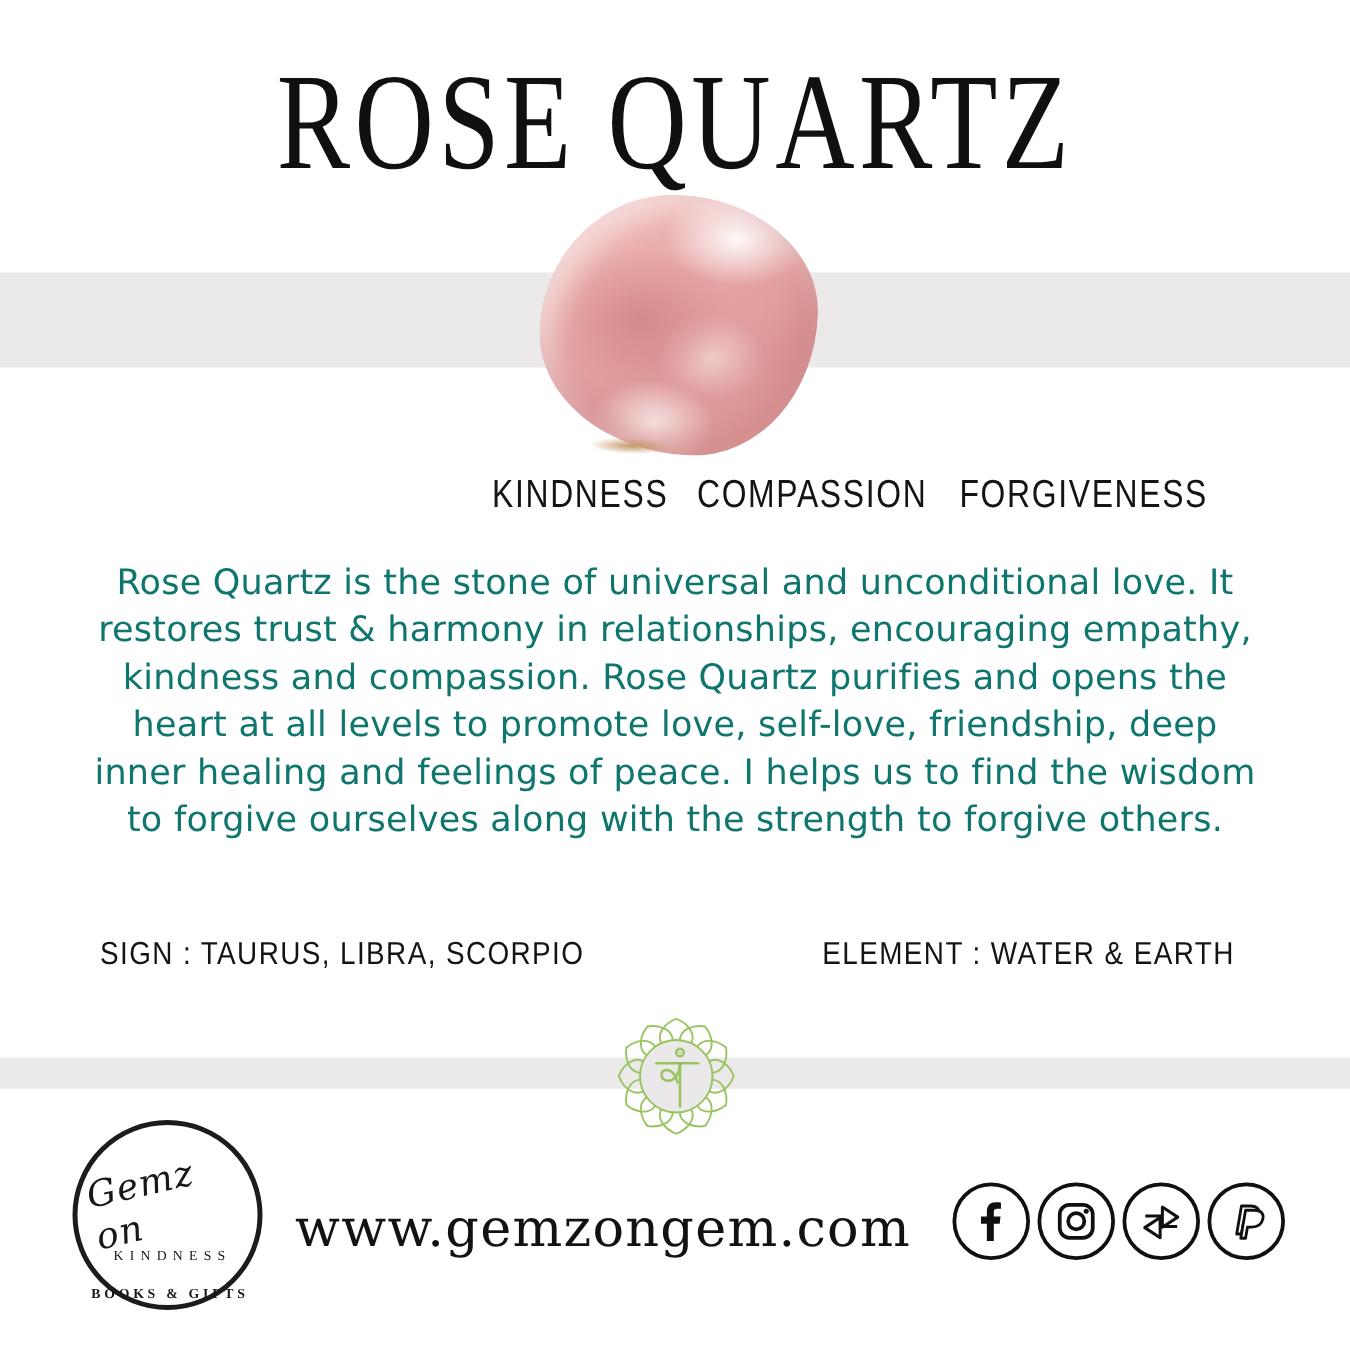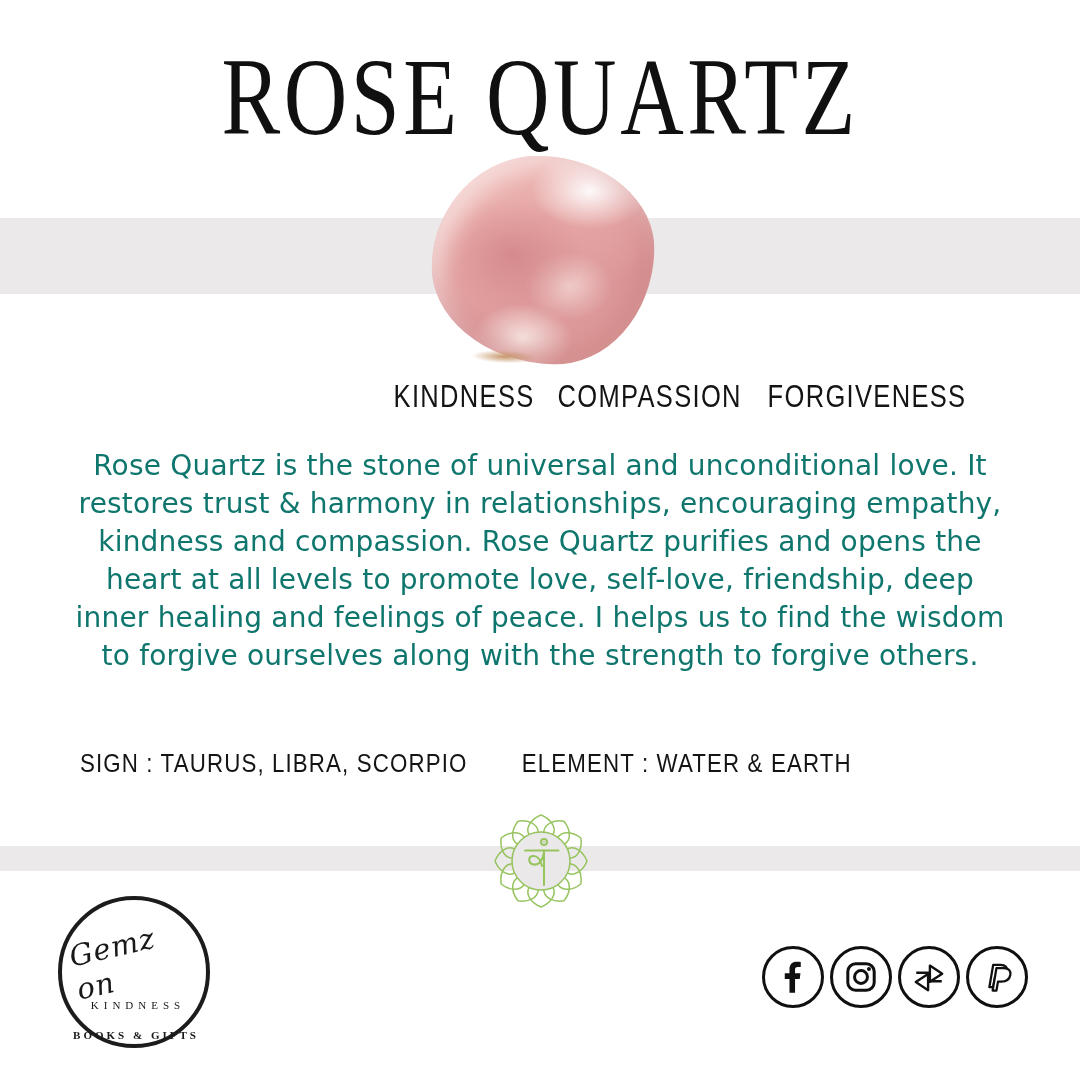--- a/index.html
+++ b/index.html
@@ -37,21 +37,21 @@
             padding:0 100px 0 120px;display:flex;justify-content:flex-end;z-index:2;
             font-size:29px;letter-spacing:1.5px;color:#141414;}
   .keywords span{display:inline-block;transform:scale(0.88,1.08);}
 
   
   .description{position:absolute;top:447px;left:70px;width:940px;margin:0;z-index:2;
                font-family:"DejaVu Sans",sans-serif;font-size:28px;line-height:38px;
                letter-spacing:0.2px;text-align:center;color:#0f766e;}
 
   
-  .attrs{position:absolute;top:750px;left:80px;right:92px;display:flex;z-index:2;
+  .attrs{position:absolute;top:750px;left:80px;right:92px;display:flex;justify-content:space-between;z-index:2;
          font-size:24px;letter-spacing:1.2px;color:#141414;}
   .attrs span{display:inline-block;transform:scale(0.93,1.06);transform-origin:left center;}
   .attrs span:last-child{transform-origin:right center;}
 
   
   .chakra{position:absolute;left:489px;top:809px;z-index:1;}
 
   
   .logo{position:absolute;left:58px;top:896px;width:152px;height:152px;border:4px solid #1c1c1c;
         border-radius:50%;box-sizing:border-box;background:#ffffff;z-index:2;}
@@ -124,20 +124,21 @@
       </g>
     </g>
   </svg>
 
   <div class="logo">
     <div class="logo-script">Gemz on</div>
     <div class="logo-sub1">KINDNESS</div>
     <div class="logo-sub2">BOOKS &amp; GIFTS</div>
   </div>
 
+  <div class="website">www.gemzongem.com</div>
 
   <div class="socials">
     <span class="social">
       <svg width="38" height="38" viewBox="0 0 24 24">
         <path fill="#101010" d="M13.3 22v-8.8h2.95l.45-3.55H13.3V7.4c0-1.03.3-1.73 1.77-1.73h1.83V2.5c-.32-.04-1.4-.14-2.67-.14-2.64 0-4.45 1.62-4.45 4.6v2.7H6.8v3.55h2.98V22h3.52z"></path>
       </svg>
     </span>
     <span class="social">
       <svg width="36" height="36" viewBox="0 0 24 24" fill="none" stroke="#101010" stroke-width="2">
         <rect x="3.2" y="3.2" width="17.6" height="17.6" rx="5.2"></rect>

